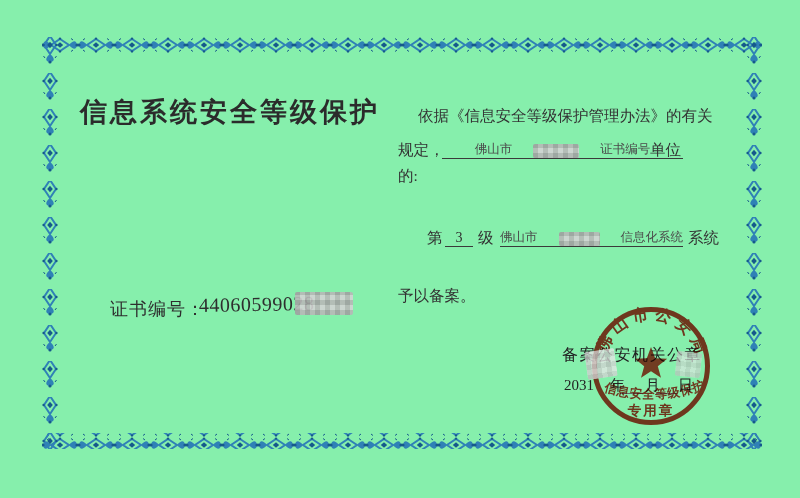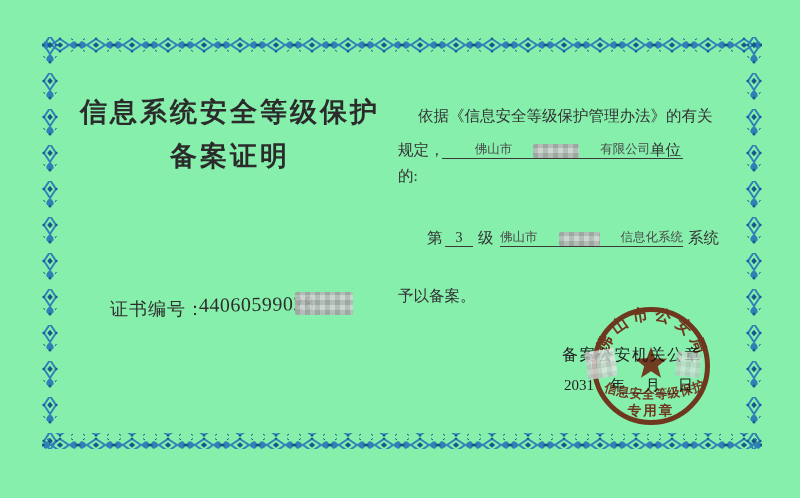--- a/index.html
+++ b/index.html
@@ -58,34 +58,33 @@
           </g>
       </pattern>
     </defs>
     <rect x="0" y="0" width="720" height="16" fill="url(#ornH)"></rect>
     <rect x="0" y="396" width="720" height="16" fill="url(#ornH)"></rect>
     <rect x="0" y="0" width="16" height="412" fill="url(#ornV)"></rect>
     <rect x="704" y="0" width="16" height="412" fill="url(#ornV)"></rect>
   </svg>
 
   <div class="abs title" style="left:58px;top:94px;">信息系统安全等级保护</div>
-  <div class="abs title" style="left:58px;top:138px;">备案证明</div>
 
   <div class="abs" style="left:110px;top:297px;font-size:18px;letter-spacing:1px;">证书编号：</div>
   <div class="abs" style="left:199px;top:293px;font-size:20px;letter-spacing:.5px;transform:rotate(-1deg);">44060599028</div>
   <div class="abs redact" style="left:295px;top:292px;width:58px;height:23px;"></div>
 
 
   <div class="abs body-text" style="left:398px;top:106px;width:324px;text-indent:20px;">依据《信息安全等级保护管理办法》的有关</div>
 
   <div class="abs body-text" style="left:398px;top:140px;">规定，</div>
   <div class="abs uline" style="left:442px;top:138px;width:241px;height:20px;">
     <span class="small-fill">佛山市</span>
     <span class="redact" style="display:inline-block;width:46px;height:14px;"></span>
-    <span class="small-fill">有限公司</span>
+    <span class="small-fill">证书编号</span>
   </div>
   <div class="abs body-text" style="left:650px;top:140px;">单位</div>
 
   <div class="abs body-text" style="left:398px;top:166px;">的:</div>
 
   <div class="abs body-text" style="left:427px;top:228px;">第</div>
   <div class="abs uline" style="left:445px;top:226px;width:28px;height:20px;">
     <span style="font-size:14px;">3</span>
   </div>
   <div class="abs body-text" style="left:478px;top:228px;">级</div>

